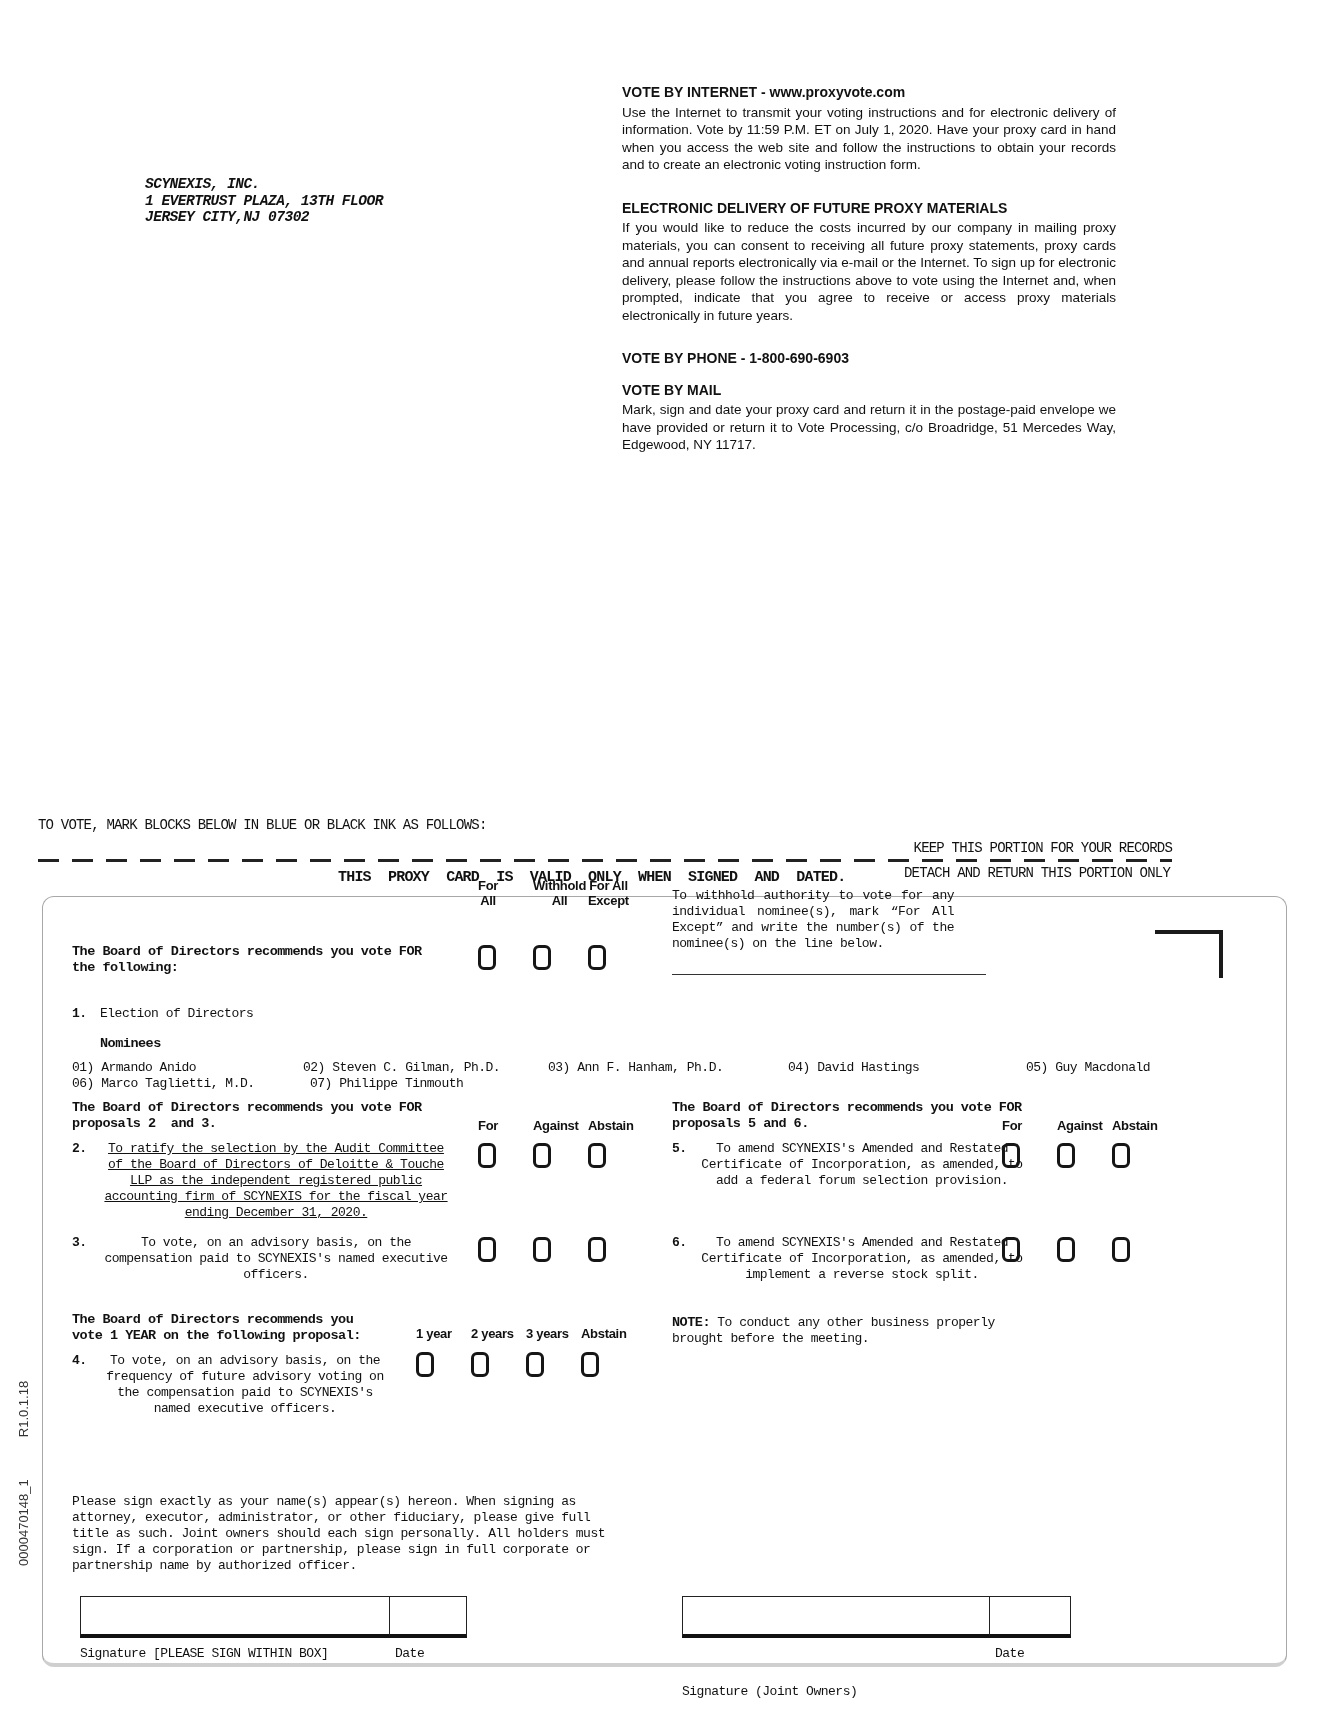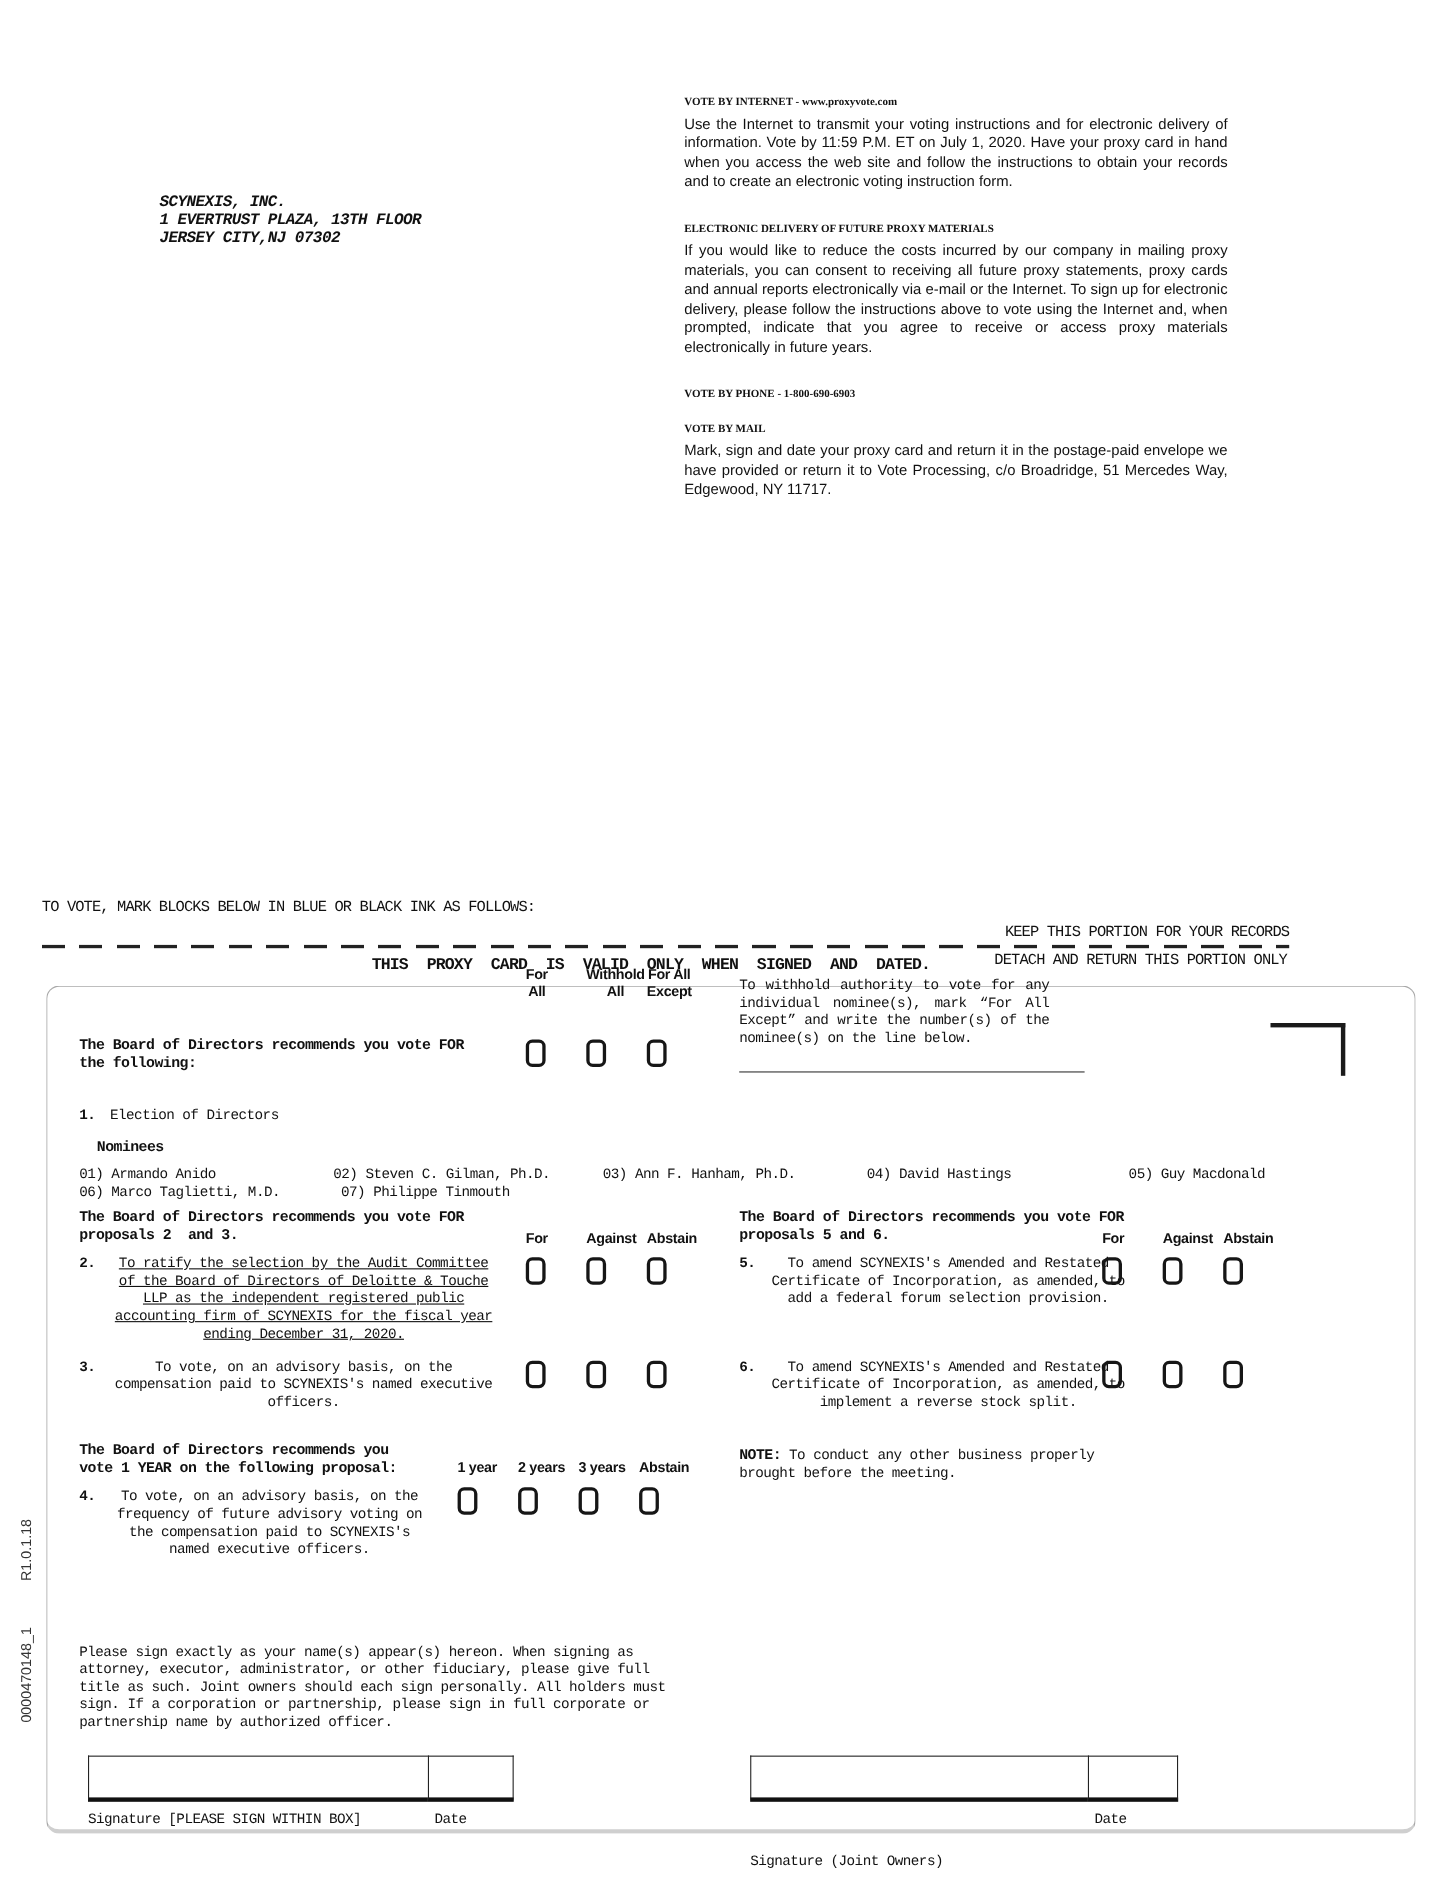--- a/index.html
+++ b/index.html
@@ -3,21 +3,21 @@
 <meta charset="utf-8">
 <style>
   html,body{margin:0;padding:0;background:#fff;}
   #page{position:relative;width:1322px;height:1712px;background:#ffffff;overflow:hidden;
         font-family:"Liberation Sans",sans-serif;color:#111;}
   .mono{font-family:"Liberation Mono","DejaVu Sans Mono",monospace;}
   .abs{position:absolute;}
 
   
   #inst{position:absolute;left:622px;top:84px;width:494px;font-size:13.5px;line-height:17.5px;}
-  #inst .h{font-weight:bold;font-size:10px;margin:0 0 2px 0;font-family:Liberation Serif, serif;}
+  #inst .h{font-weight:bold;font-size:14px;margin:0 0 2px 0;}
   #inst p{margin:0 0 14px 0;text-align:justify;}
   #inst .gap{height:12px;}
 
   
   #addr{position:absolute;left:145px;top:176px;font-style:italic;font-weight:bold;
         font-size:14.5px;line-height:16.5px;letter-spacing:-0.5px;}
 
   
   .condmono{font-family:"Liberation Mono","DejaVu Sans Mono",monospace;letter-spacing:-0.8px;}
   #tovote{left:38px;top:817px;font-size:14px;}
@@ -131,21 +131,21 @@
       </div>
   </div>
 
   <div class="abs cardtext pre" style="left:672px;top:888px;width:282px;text-align:justify;">To withhold authority to vote for any individual nominee(s), mark “For All Except” and write the number(s) of the nominee(s) on the line below.</div>
   <div id="writein" class="abs"></div>
 
   <div class="item cardtext" style="left:72px;top:1006px;">
     <div class="inum">1.</div>
     <div class="itext">Election of Directors</div>
   </div>
-  <div class="abs cardtext rec" style="left:88px;top:1036px;">Nominees</div>
+  <div class="abs cardtext rec" style="left:100px;top:1036px;">Nominees</div>
 
   <div>
     <div class="abs cardtext" style="left:72px;top:1060px;">01) Armando Anido</div>
     <div class="abs cardtext" style="left:303px;top:1060px;">02) Steven C. Gilman, Ph.D.</div>
     <div class="abs cardtext" style="left:548px;top:1060px;">03) Ann F. Hanham, Ph.D.</div>
     <div class="abs cardtext" style="left:788px;top:1060px;">04) David Hastings</div>
     <div class="abs cardtext" style="left:1026px;top:1060px;">05) Guy Macdonald</div>
   </div>
   <div>
     <div class="abs cardtext" style="left:72px;top:1076px;">06) Marco Taglietti, M.D.</div>

